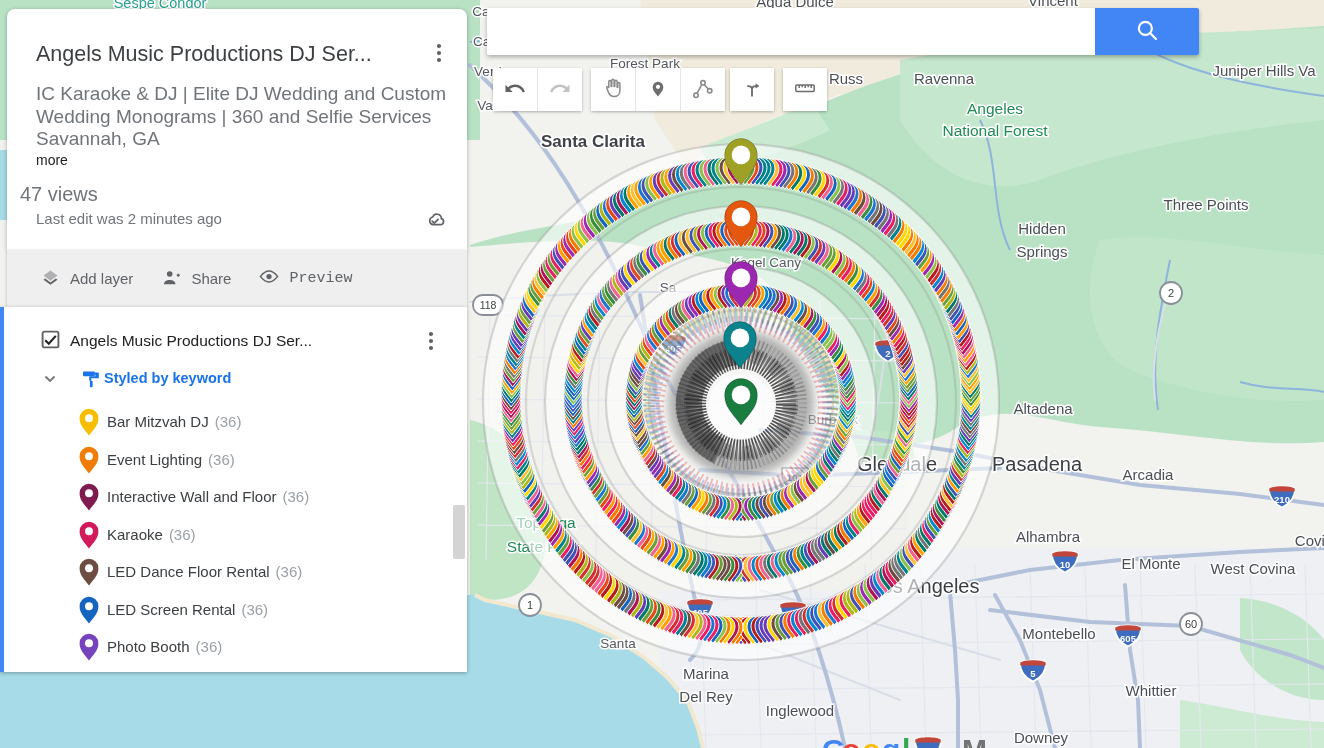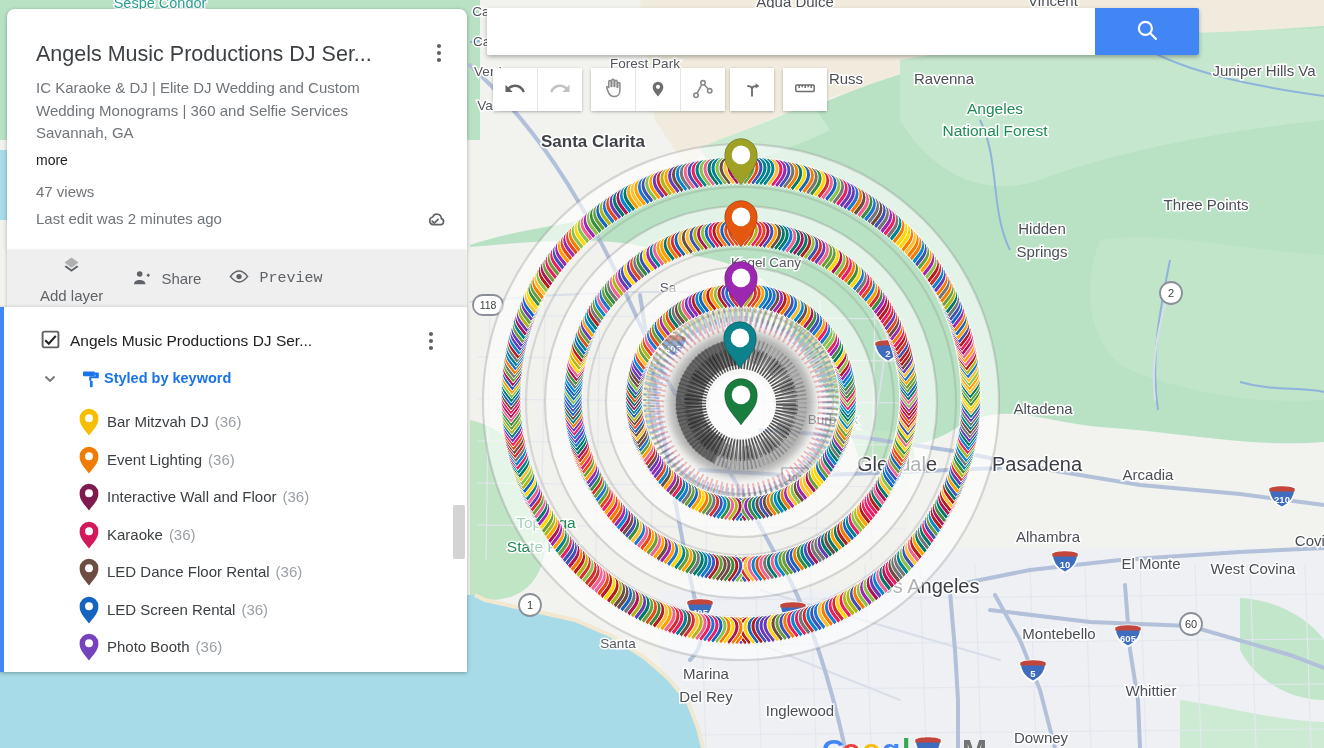--- a/index.html
+++ b/index.html
@@ -8,30 +8,30 @@
   svg text{font-family:"Liberation Sans","DejaVu Sans",sans-serif;}
   #mapsvg{position:absolute;left:0;top:0;}
 
   
   .card{position:absolute;background:#fff;box-shadow:0 1px 4px rgba(0,0,0,.3);}
   #panel-card{left:7px;top:9px;width:460px;height:241px;border-radius:8px 8px 0 0;}
   #panel-title{position:absolute;left:29px;top:33px;width:375px;font-size:21.5px;color:#3c4043;
      white-space:nowrap;overflow:hidden;}
   .kebab{position:absolute;cursor:pointer;width:24px;height:24px;display:flex;align-items:center;justify-content:center;}
   #panel-kebab{right:16px;top:32px;}
-  #panel-desc{position:absolute;left:29px;top:68px;font-size:15px;line-height:22.5px;color:#70757a;}
+  #panel-desc{position:absolute;left:29px;top:74px;font-size:19px;line-height:22.5px;color:#70757a;}
   #more-link{position:absolute;left:29px;top:143px;font-size:14px;color:#202124;cursor:pointer;text-align:right;}
-  #views-line{position:absolute;left:29px;top:174px;font-size:15px;color:#70757a;}
+  #views-line{position:absolute;left:13px;top:174px;font-size:20px;color:#70757a;}
   #lastedit-line{position:absolute;left:29px;top:201px;font-size:15px;color:#70757a;}
   #cloud-icon{position:absolute;right:20px;top:199px;}
 
   #actions-bar{position:absolute;left:7px;top:250px;width:460px;height:57px;background:#efefef;
      display:flex;align-items:center;box-shadow:0 1px 3px rgba(0,0,0,.25);}
   .action-btn{display:flex;align-items:center;gap:9px;color:#5f6368;font-size:15px;cursor:pointer;}
-  #add-layer-btn{margin-left:33px;flex-direction:column;}
+  #add-layer-btn{margin-left:33px;}
   #share-btn{margin-left:27px;text-align:center;}
   #preview-btn{margin-left:27px;font-family:Liberation Mono, monospace;}
 
   #layer-card{left:0;top:307px;width:467px;height:365px;border-left:4px solid #4285f4;box-sizing:border-box;}
   #layer-head{position:absolute;left:0;top:22px;width:100%;height:24px;}
   #layer-checkbox{position:absolute;left:37px;top:1px;cursor:pointer;}
   #layer-title{position:absolute;left:66px;top:3px;width:330px;font-size:15.5px;color:#202124;white-space:nowrap;overflow:hidden;}
   #layer-kebab{right:24px;top:0px;}
   #styled-row{position:absolute;left:0;top:60px;height:24px;cursor:pointer;}
   #styled-chevron{position:absolute;left:38px;top:4px;}

